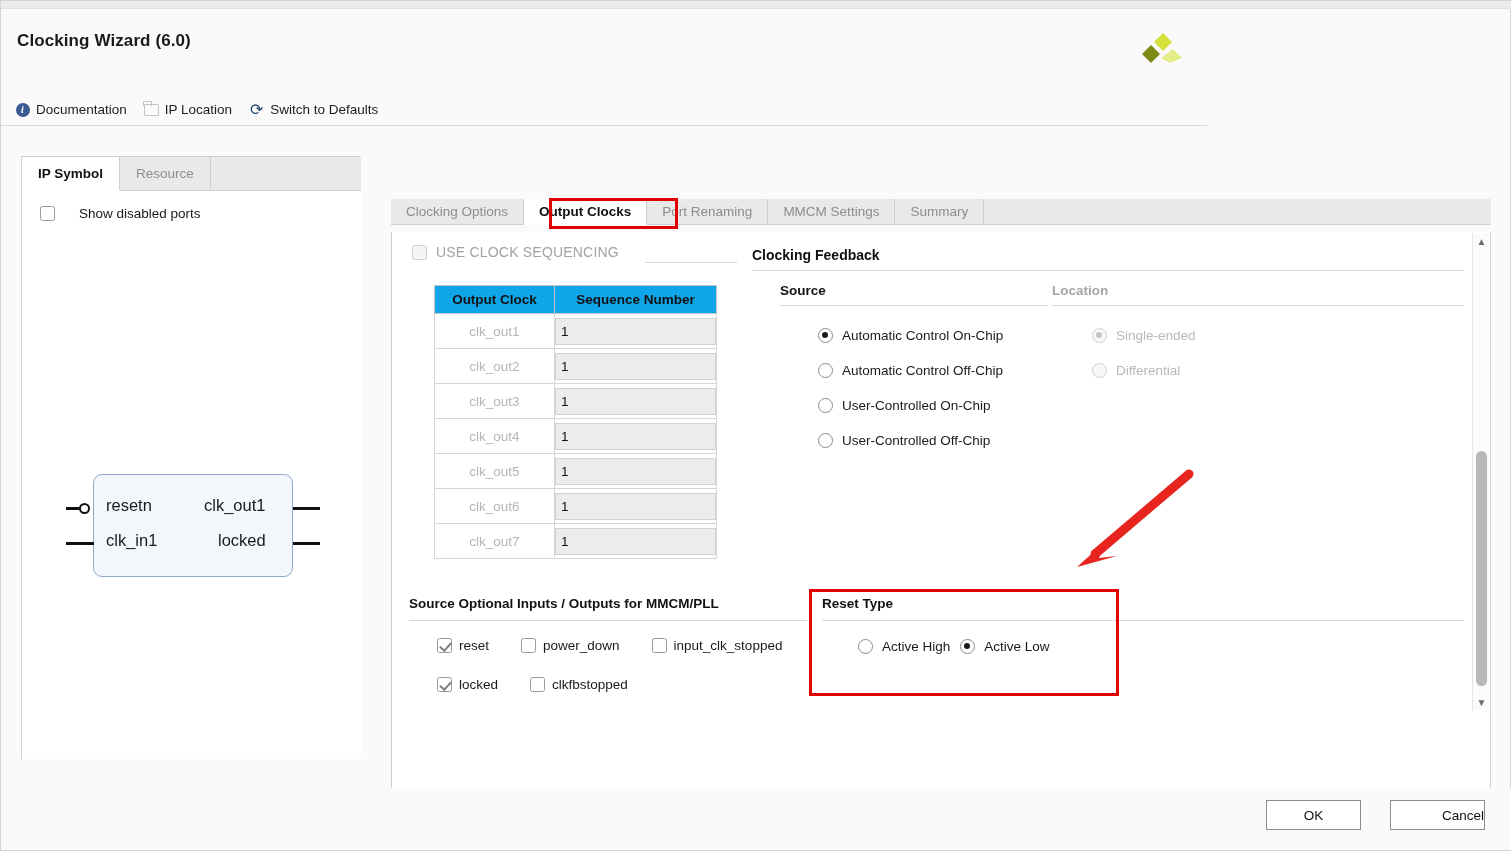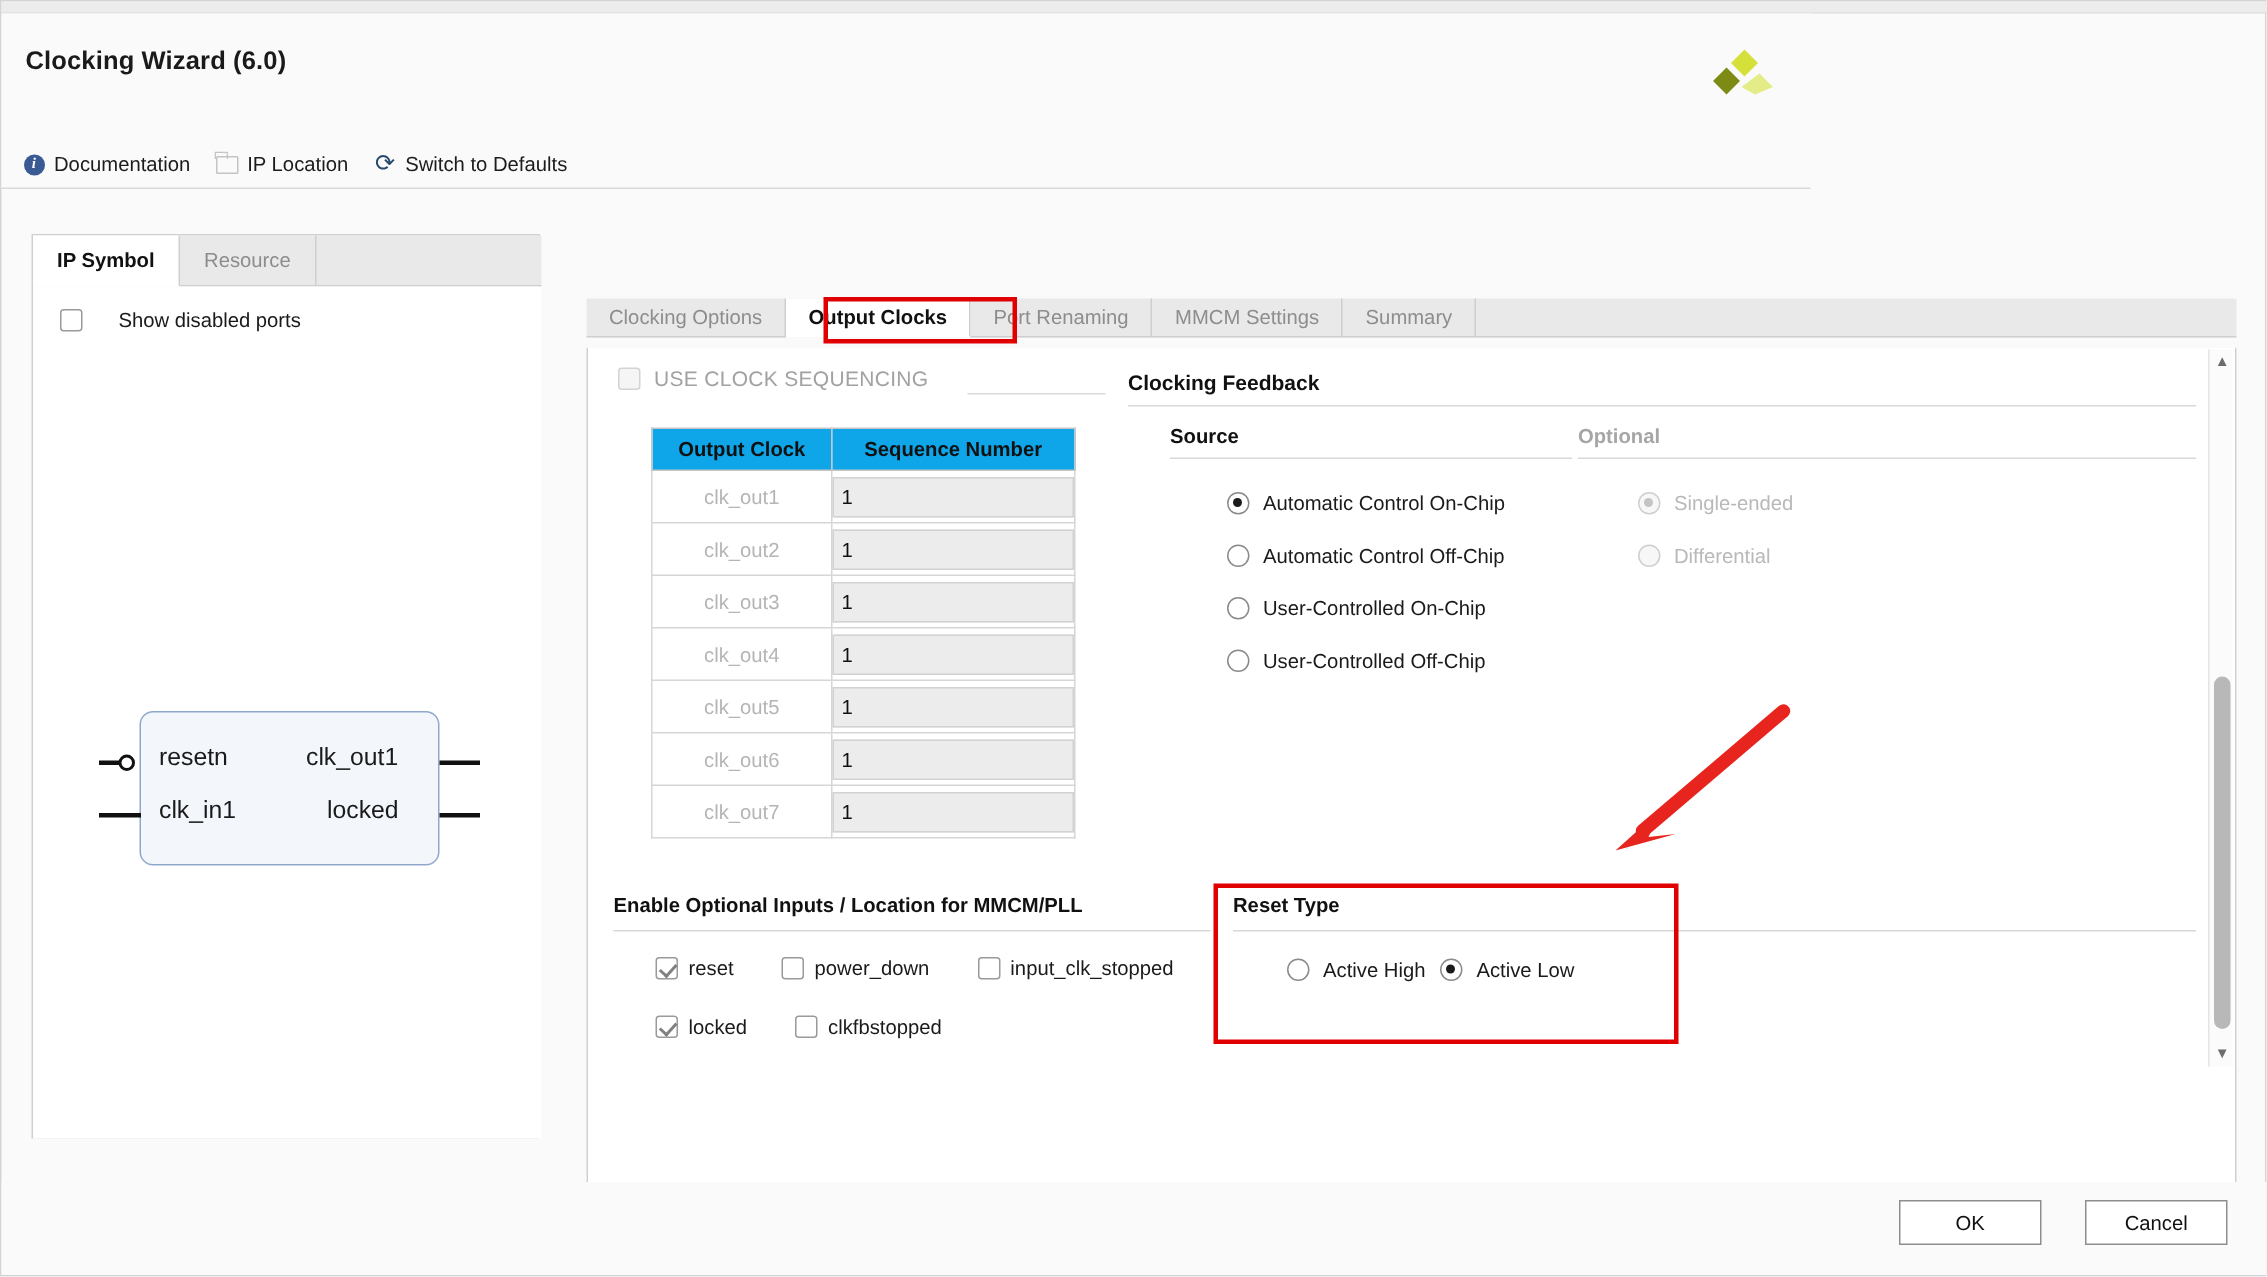--- a/index.html
+++ b/index.html
@@ -391,21 +391,21 @@
             </tr>
           </tbody>
         </table>
 
         <div class="cf-title">Clocking Feedback</div>
         <div class="cf-rule"></div>
 
         <div class="grp-title" style="left:388px; top:51px; color:#111;">Source</div>
         <div class="grp-rule" style="left:388px; top:73px; width:268px;"></div>
 
-        <div class="grp-title" style="left:660px; top:51px; color:#a6a6a6;">Optional</div>
+        <div class="grp-title" style="left:660px; top:51px; color:#a6a6a6;">Location</div>
         <div class="grp-rule" style="left:660px; top:73px; width:412px;"></div>
 
         <div class="radio-row" style="left:426px; top:96px;">
           <span class="radio sel"></span>
           <span class="rlbl">Automatic Control On-Chip</span>
         </div>
         <div class="radio-row" style="left:426px; top:131px;">
           <span class="radio"></span>
           <span class="rlbl">Automatic Control Off-Chip</span>
         </div>
@@ -420,21 +420,21 @@
 
         <div class="radio-row" style="left:700px; top:96px;">
           <span class="radio dis sel"></span>
           <span class="rlbl dis">Single-ended</span>
         </div>
         <div class="radio-row" style="left:700px; top:131px;">
           <span class="radio dis"></span>
           <span class="rlbl dis">Differential</span>
         </div>
 
-        <div class="opt-title">Enable Optional Inputs / Location for MMCM/PLL</div>
+        <div class="opt-title">Source Optional Inputs / Outputs for MMCM/PLL</div>
         <div class="opt-rule"></div>
 
         <div class="opt-row" style="left:45px; top:406px; gap:32px;">
           <span class="item">
             <span class="chk checked"></span>
             <span class="ilbl">reset</span>
           </span>
           <span class="item">
             <span class="chk"></span>
             <span class="ilbl">power_down</span>
@@ -481,21 +481,21 @@
         <div class="hsb-thumb" style="left:18px; width:812px;"></div>
         <div class="sb-arrow" style="right:0; left:auto; top:2px;">▶</div>
       </div>
     </div>
   </div>
 
   <div class="footer">
     <div class="btn" style="left:1265px; top:12px;">
       <span>OK</span>
     </div>
-    <div class="btn" style="left:1389px; top:12px;">
+    <div class="btn" style="left:1389px; top:12px;justify-content:flex-end;">
       <span>Cancel</span>
     </div>
   </div>
 
   <div class="anno-box" style="left:548px; top:197px; width:129px; height:31px;"></div>
   <div class="anno-box" style="left:808px; top:588px; width:310px; height:107px;"></div>
 
   <svg class="anno-arrow" style="left:1060px; top:465px; width:140px; height:105px;" viewBox="0 0 140 105">
     <line x1="128" y1="8" x2="34" y2="88" stroke="#e8241f" stroke-width="9" stroke-linecap="round"></line>
     <polygon points="16,101 46,74 38,92 56,90" fill="#e8241f"></polygon>

